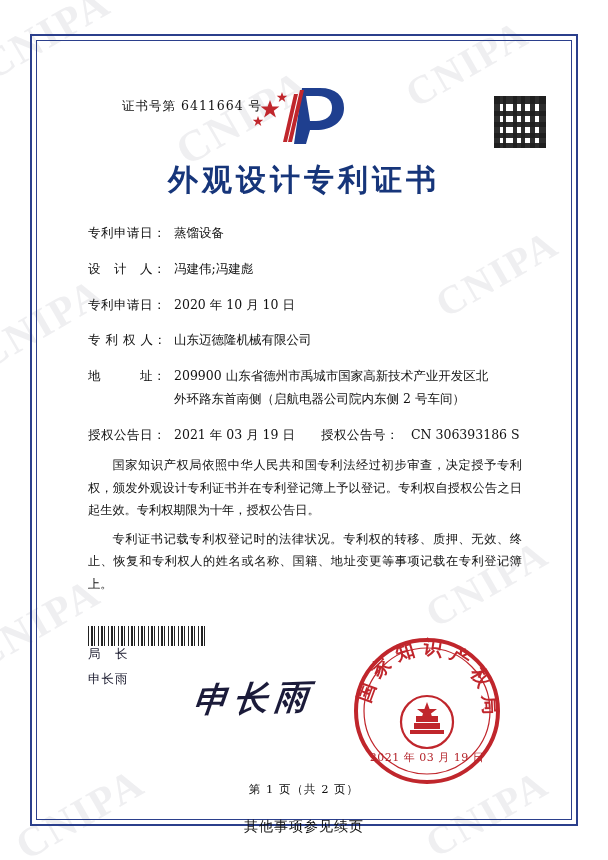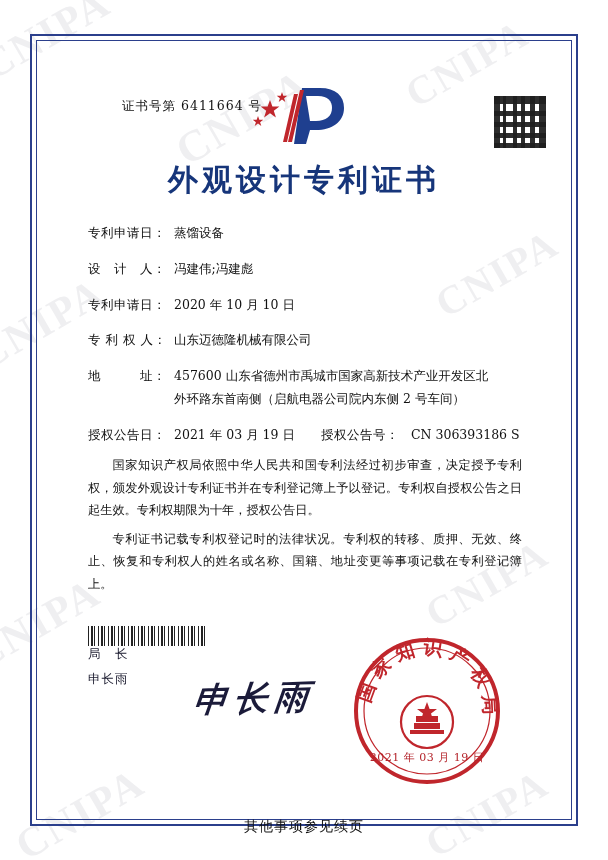--- a/index.html
+++ b/index.html
@@ -323,21 +323,21 @@
       </div>
 
       <div class="row">
         <div class="lbl">专 利 权 人：</div>
         <div class="val">山东迈德隆机械有限公司</div>
       </div>
 
       <div class="row">
         <div class="lbl">地　　　址：</div>
         <div class="val">
-          <span>457600  山东省德州市禹城市国家高新技术产业开发区北</span>
+          <span>209900  山东省德州市禹城市国家高新技术产业开发区北</span>
           <span class="line2">外环路东首南侧（启航电器公司院内东侧 2 号车间）</span>
         </div>
       </div>
 
       <div class="row two-col">
         <div class="lbl">授权公告日：</div>
         <div>2021 年 03 月 19 日</div>
         <div class="seg2">
           <div class="lbl2">授权公告号：</div>
           <div>CN 306393186 S</div>
@@ -373,17 +373,18 @@
           <circle r="26" fill="none" stroke="#c0262c" stroke-width="2.2"></circle>
           <rect x="-17" y="8" width="34" height="4" fill="#c0262c"></rect>
           <rect x="-13" y="1" width="26" height="6" fill="#c0262c"></rect>
           <rect x="-11" y="-6" width="22" height="6" fill="#c0262c"></rect>
           <polygon points="0,-20 2.6,-13 10,-13 4,-8.6 6.2,-1.6 0,-6 -6.2,-1.6 -4,-8.6 -10,-13 -2.6,-13" fill="#c0262c"></polygon>
         </g>
       </svg>
     </div>
     <div class="seal-date">2021 年 03 月 19 日</div>
 
+    <div class="page-no">第 1 页（共 2 页）</div>
 
   </div>
 </div>
 
 <div class="footer-note">其他事项参见续页</div>
 
 </body></html>

